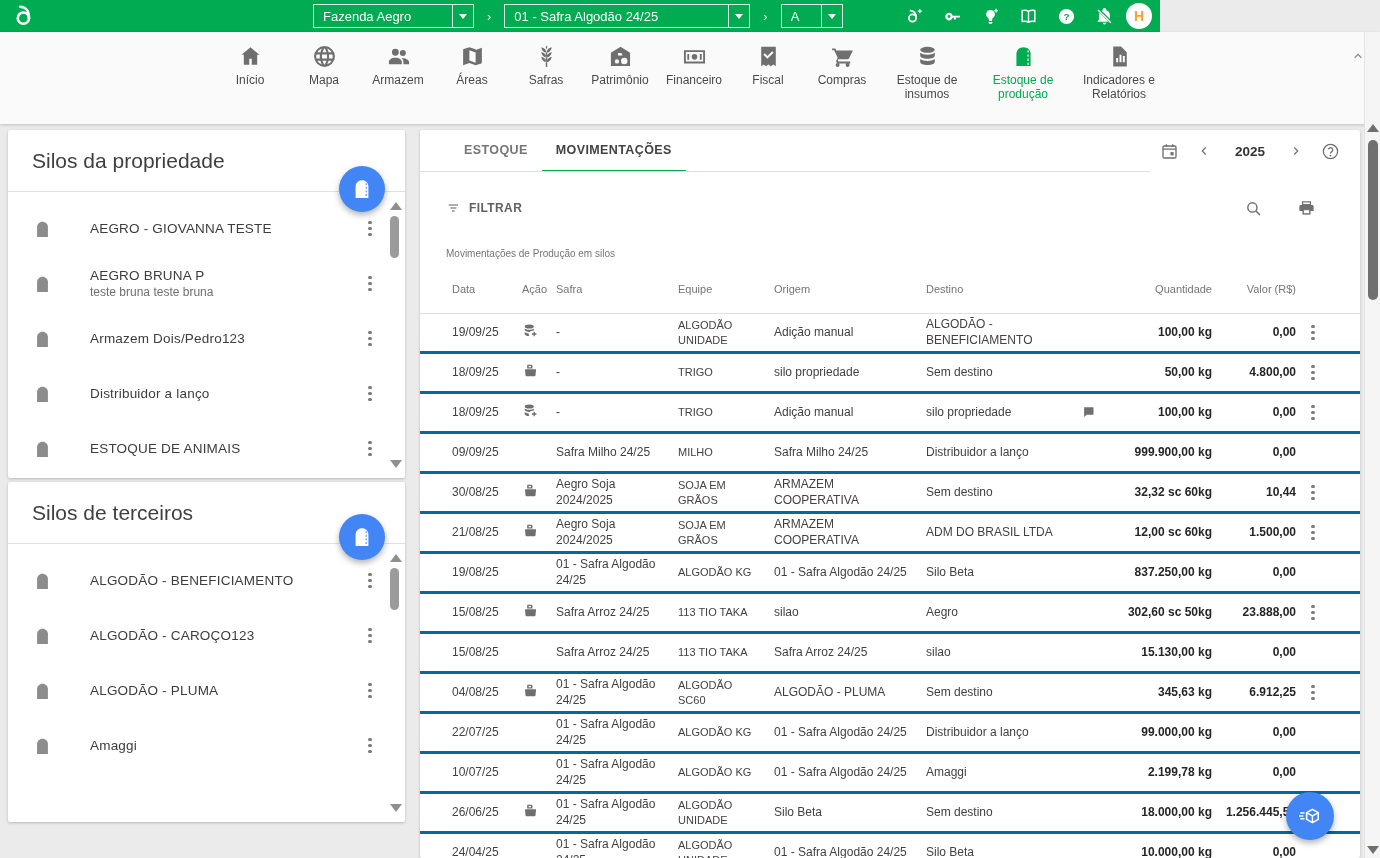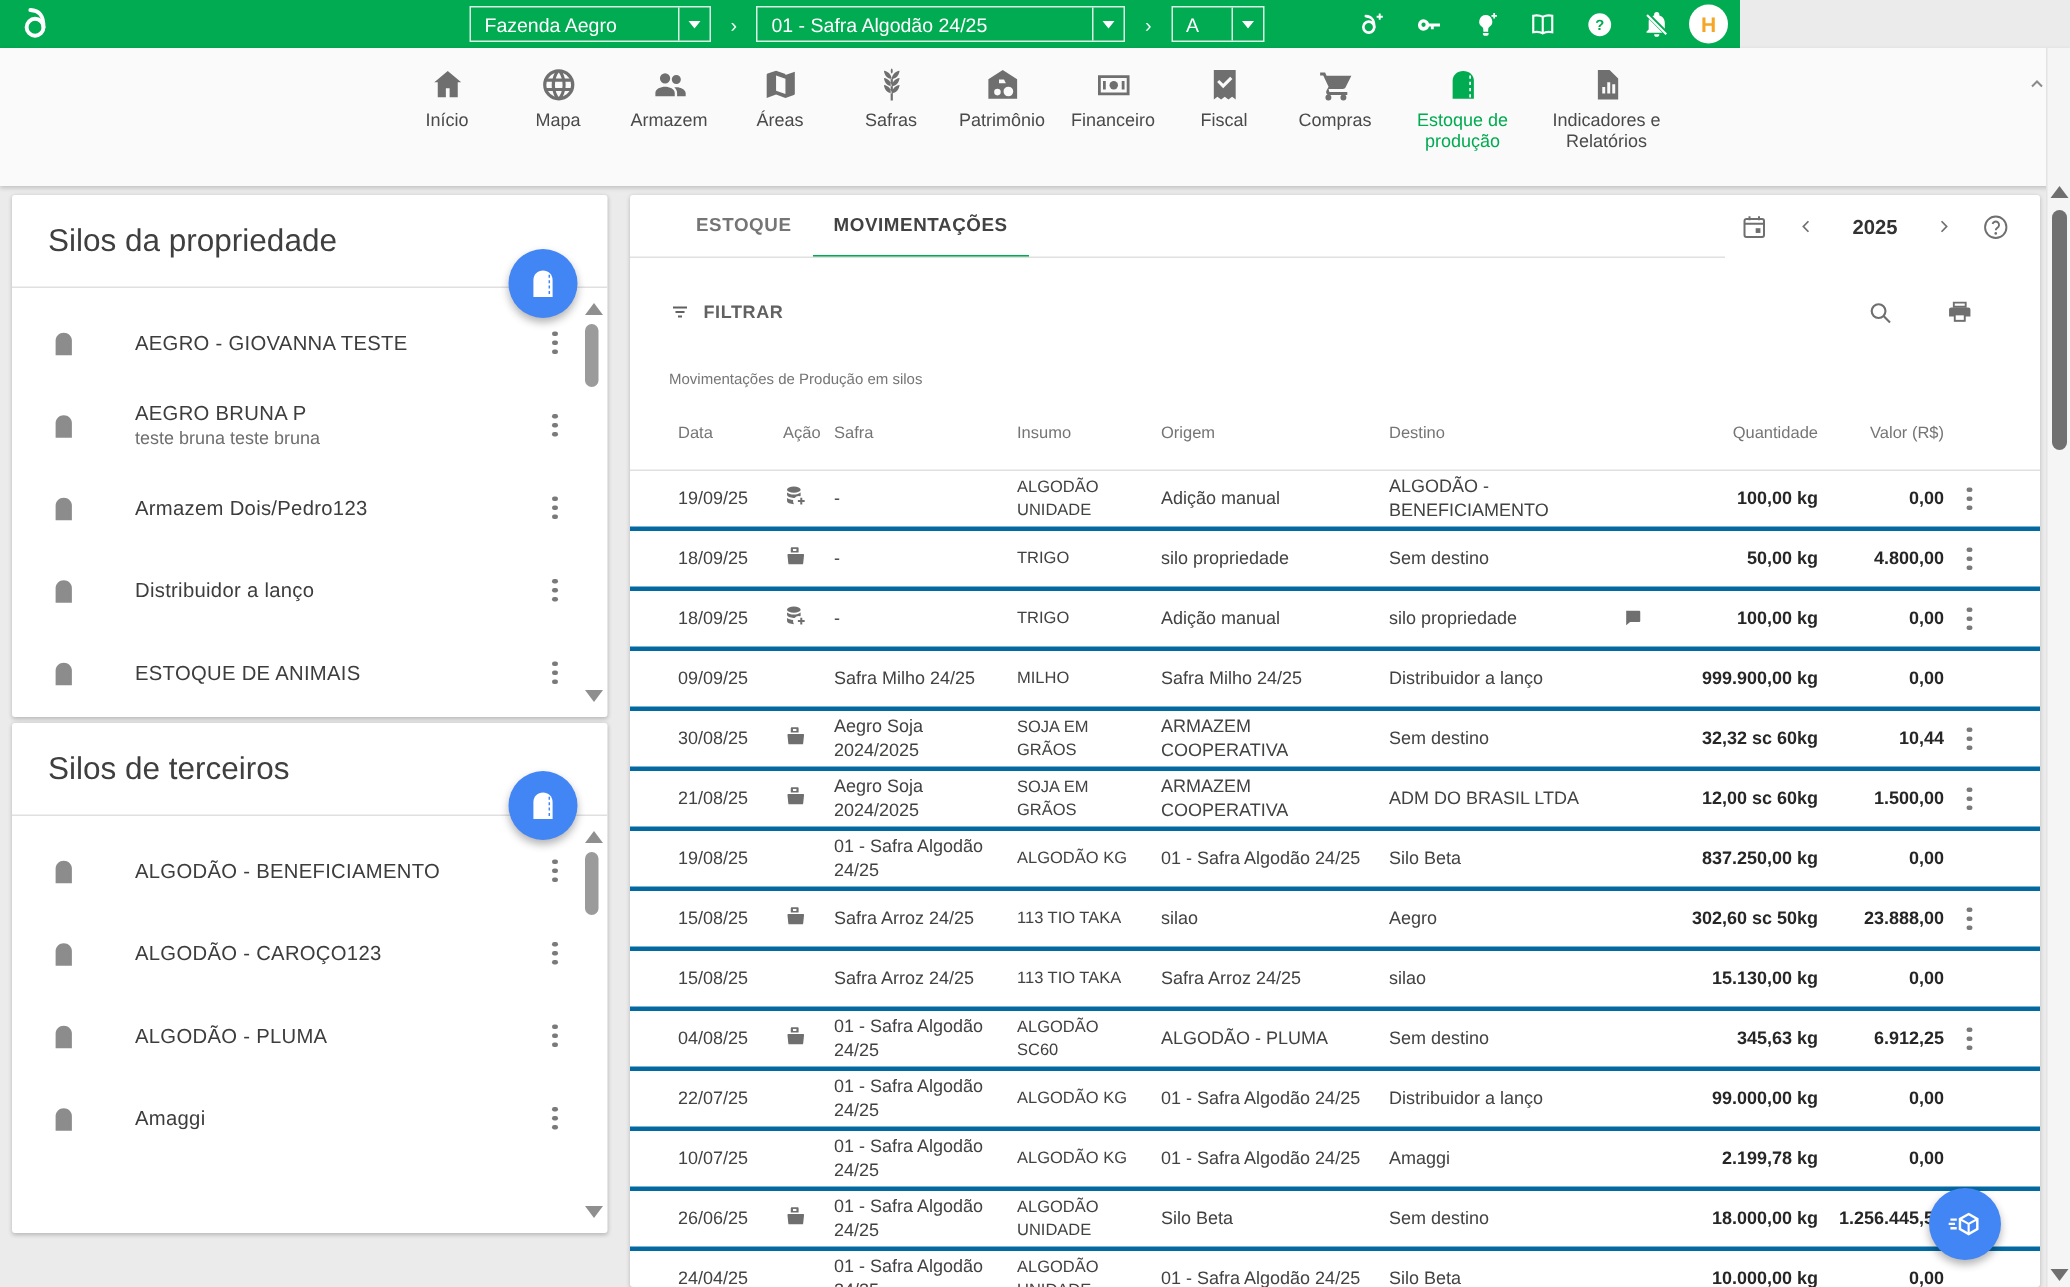--- a/index.html
+++ b/index.html
@@ -218,20 +218,28 @@
           <path fill="currentColor" fill-rule="evenodd" d="M5 2.6h14V21.4l-2.3-1.7-2.35 1.7-2.35-1.7-2.35 1.7L7.3 19.7 5 21.4zM8.5 8.9l2.5 2.5 4.5-4.5 1.4 1.4-5.9 5.9-3.9-3.9z"></path>
         </svg>
         <div class="nlabel">Fiscal</div>
       </div>
       <div class="nav-item">
         <svg viewBox="0 0 24 24" class="nicon">
           <path fill="currentColor" d="M7.3 18.3a1.9 1.9 0 1 0 0 3.8 1.9 1.9 0 0 0 0-3.8zm9.6 0a1.9 1.9 0 1 0 0 3.8 1.9 1.9 0 0 0 0-3.8zM7.4 14.7h9.2c.7 0 1.4-.4 1.7-1.1L22 6.2H6.1L5.2 4.2H2v1.9h2l3.4 7.2-1.3 2.3c-.7 1.4.2 3 1.8 3h11.5v-1.9H7.9z"></path>
         </svg>
         <div class="nlabel">Compras</div>
       </div>
+      <div class="nav-item wide">
+        <svg viewBox="0 0 24 24" class="nicon">
+          <ellipse cx="12" cy="5.6" rx="7" ry="2.9" fill="currentColor"></ellipse>
+          <path fill="currentColor" d="M5 8.3c1.5 1.2 4.1 1.9 7 1.9s5.5-.7 7-1.9v2.9c0 1.6-3.1 2.9-7 2.9s-7-1.3-7-2.9z"></path>
+          <path fill="currentColor" d="M5 14.3c1.5 1.2 4.1 1.9 7 1.9s5.5-.7 7-1.9v2.9c0 1.6-3.1 2.9-7 2.9s-7-1.3-7-2.9z"></path>
+        </svg>
+        <div class="nlabel">Estoque de insumos</div>
+      </div>
       <div class="nav-item wide active">
         <svg viewBox="0 0 24 24" class="nicon">
           <path fill="currentColor" d="M5.2 21V9.4c0-3.5 3-6.2 6.8-6.2s6.8 2.7 6.8 6.2V21z"></path>
           <path d="M16.4 6v15" stroke="#fafafa" stroke-width="1.1" stroke-dasharray="2.2 1.8" fill="none"></path>
         </svg>
         <div class="nlabel">Estoque de produção</div>
       </div>
       <div class="nav-item wide">
         <svg viewBox="0 0 24 24" class="nicon">
           <path fill="currentColor" fill-rule="evenodd" d="M6 2.5h7.5L19 8v13.5H6zM8.8 17.6h1.9v-4.2H8.8zm3.2 0h1.9V10.4H12zm3.2 0h1.9v-6h-1.9z"></path>
@@ -425,21 +433,21 @@
         </svg>
       </div>
     </div>
 
     <div class="tbl-caption">Movimentações de Produção em silos</div>
     <div class="tbl" id="tbl">
         <div class="trow head">
           <div class="cell">Data</div>
           <div class="cell">Ação</div>
           <div class="cell">Safra</div>
-          <div class="cell ins">Insumo</div>
+          <div class="cell ins">Equipe</div>
           <div class="cell">Origem</div>
           <div class="cell">Destino</div>
           <div class="cell num">Quantidade</div>
           <div class="cell num">Valor (R$)</div>
           <div class="cell"></div>
         </div>
         <div class="trow">
           <div class="cell">19/09/25</div>
           <div class="cell"><svg viewBox="0 0 24 24" class="acao-ic">
               <ellipse cx="10.2" cy="6.3" rx="6.4" ry="2.9" fill="currentColor"></ellipse>

